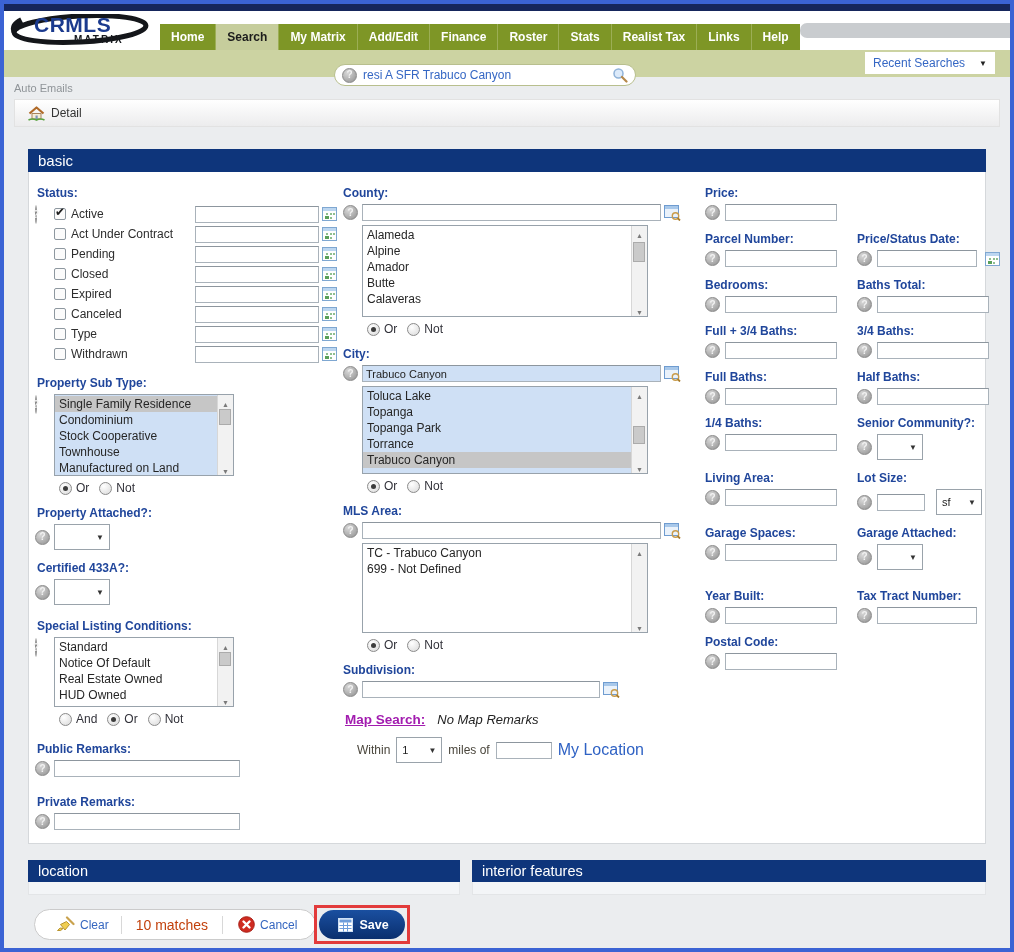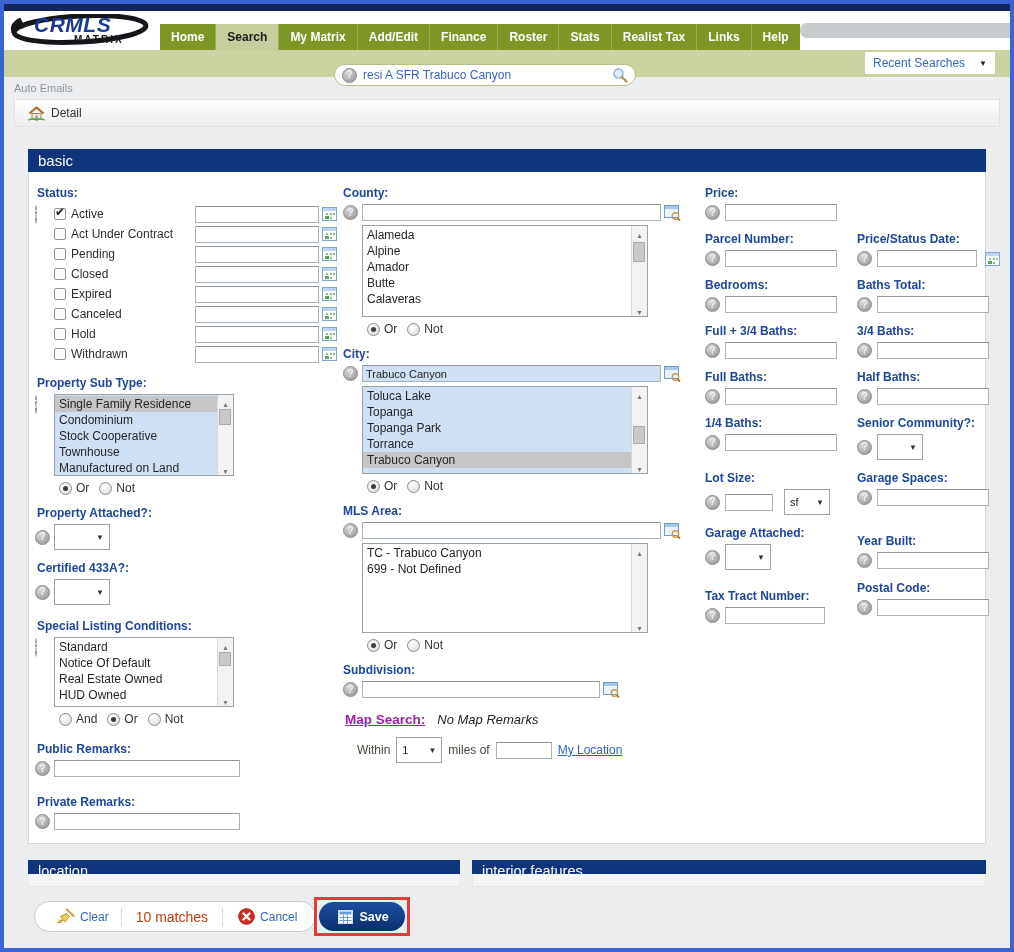--- a/index.html
+++ b/index.html
@@ -9,21 +9,21 @@
     background:#ebedef;
     font-family:"Liberation Sans", sans-serif;
     overflow:hidden;
     position:relative;
   }
   
   .topstrip { height:7px; background:#16265c; }
   .header { height:39px; background:#fff; display:flex; position:relative; }
   .logo { width:150px; position:relative; margin-left:6px; flex:0 0 150px; }
   .logo svg.swoosh { position:absolute; top:3px; left:0; }
-  .logo .l1 { position:absolute; top:2px; left:24px; font-size:21px; font-weight:bold; font-style:italic; color:#1b3a8e; letter-spacing:.5px; }
+  .logo .l1 { position:absolute; top:2px; left:24px; font-size:21px; font-weight:bold; color:#1b3a8e; letter-spacing:.5px; }
   .logo .l2 { position:absolute; top:23px; left:64px; font-size:10px; font-weight:bold; color:#16191d; letter-spacing:2px; }
   .tabs { display:flex; align-items:flex-end; }
   .tab { height:26px; line-height:26px; padding:0 11px; background:#7e9626; color:#fff; font-size:12px; font-weight:bold; border-left:1px solid #9cae55; cursor:pointer; white-space:nowrap; }
   .tab:first-child { border-left:none; }
   .tab.active { background:#c6cd9c; color:#1c1c1c; }
   .greet { margin-left:auto; display:flex; align-items:center; gap:8px; padding-right:10px; font-size:12px; color:#76825c; }
   .blob { width:262px; height:15px; background:#c9cccf; border-radius:7px; }
 
   .sagebar { height:27px; background:#ccd3a2; position:relative; }
   .speedpill { position:absolute; left:330px; top:14px; width:302px; height:22px; background:#fff; border:1px solid #b8bf8e; border-radius:12px; display:flex; align-items:center; gap:6px; padding:0 7px; }
@@ -84,33 +84,33 @@
   .fsel { height:20px; border:1px solid #9aa3ab; background:#fff; display:inline-flex; align-items:center; justify-content:space-between; padding:12px 5px; font-size:11px; color:#222; cursor:pointer; }
   .fsel::after { content:"▼"; font-size:8px; color:#333; margin-left:4px; }
 
   .indent { margin-left:19px; margin-top:4px; }
 
   
   .map1 { display:flex; align-items:center; gap:12px; margin:14px 0 10px 2px; }
   .maplink { font-size:13.5px; font-weight:bold; color:#a21caf; text-decoration:underline; cursor:pointer; }
   .nomap { font-size:13px; font-style:italic; color:#222; }
   .map2 { display:flex; align-items:center; gap:6px; margin-left:14px; font-size:12px; color:#4a463c; }
-  .loclink { color:#2f62c4; text-decoration:underline; font-size:12px; cursor:pointer; }
+  .loclink { color:#2f62c4; font-size:16px; cursor:pointer; }
 
   
   .rgrid { display:grid; grid-template-columns:152px 1fr; }
   .rfield { margin-bottom:11px; }
   .rrow { display:flex; align-items:center; gap:5px; }
   .rinput { width:112px; }
 
   
   .bheads { display:flex; gap:12px; margin-top:16px; }
   .bh-loc { width:432px; flex:0 0 432px; }
   .bh-int { flex:1; }
-  .bh .sechead { height:14px; line-height:22px; font-size:14.5px; }
+  .bh .sechead { height:22px; line-height:22px; font-size:14.5px; }
   .stub { height:13px; background:#f3f5f7; border:1px solid #e3e5e7; border-top:none; }
 
   .footerbar { display:flex; align-items:center; margin:10px 0 0 6px; }
   .pillbar { height:31px; background:#fff; border:1px solid #cbcbcb; border-radius:16px; display:flex; align-items:center; padding:0 6px; }
   .fbtn { display:flex; align-items:center; gap:5px; padding:0 12px; font-size:12px; color:#3566c0; cursor:pointer; }
   .fsep { width:1px; height:18px; background:#d8d8d8; }
   .fmatch { padding:0 14px; font-size:14px; color:#c2410c; cursor:pointer; }
   .redbox { border:3px solid #e23b3b; padding:2px; margin-left:-2px; }
   .savepill { height:29px; background:linear-gradient(#1a4fa0,#0a2f6e); border-radius:15px; display:flex; align-items:center; gap:6px; padding:0 16px; color:#fff; font-size:12.5px; font-weight:bold; cursor:pointer; }
 </style>
@@ -289,21 +289,21 @@
                     <rect x="8" y="6" width="2" height="2"></rect>
                     <rect x="11" y="6" width="2" height="2"></rect>
                     <rect x="8" y="10" width="2" height="2"></rect>
                   </g>
                   <rect x="3" y="9" width="4" height="3" fill="#5aa05a"></rect>
                 </svg>
               </span>
           </div>
           <div class="srow">
             <span class="cb"></span>
-            <span class="cblab">Hold</span>
+            <span class="cblab">Type</span>
             <input class="tinput" style="">
             <span class="icn">
                 <svg width="15" height="14" viewBox="0 0 15 14">
                   <rect x="0.5" y="0.5" width="14" height="13" fill="#fff" stroke="#7fa7d1"></rect>
                   <rect x="1" y="1" width="13" height="3" fill="#bcd6f0"></rect>
                   <g fill="#8fbf8f">
                     <rect x="4" y="6" width="2" height="2"></rect>
                     <rect x="8" y="6" width="2" height="2"></rect>
                     <rect x="11" y="6" width="2" height="2"></rect>
                     <rect x="8" y="10" width="2" height="2"></rect>
@@ -673,20 +673,27 @@
           <div class="flabel">Senior Community?:</div>
           <div class="rrow">
               <span class="help"></span>
               <span class="fsel" style="width:46px">
                 <span></span>
               </span>
             </div>
         </div>
 
         <div class="rfield">
+          <div class="flabel">Living Area:</div>
+          <div class="rrow">
+              <span class="help"></span>
+              <input class="tinput rinput" value="" style="">
+            </div>
+        </div>
+        <div class="rfield">
           <div class="flabel">Lot Size:</div>
           <div class="rrow">
               <span class="help"></span>
               <input class="tinput" style="width: 48px;" value="">
               <span class="fsel" style="width:46px;margin-left:6px">
                 <span>sf</span>
               </span>
             </div>
         </div>
 

